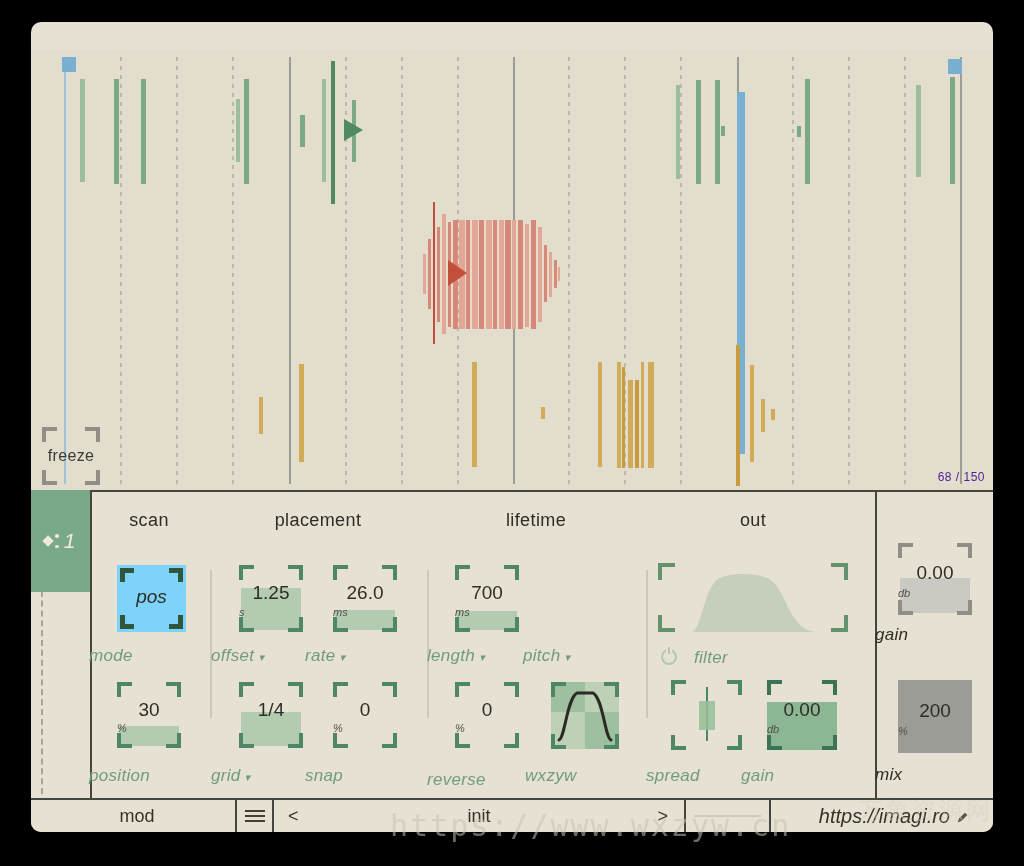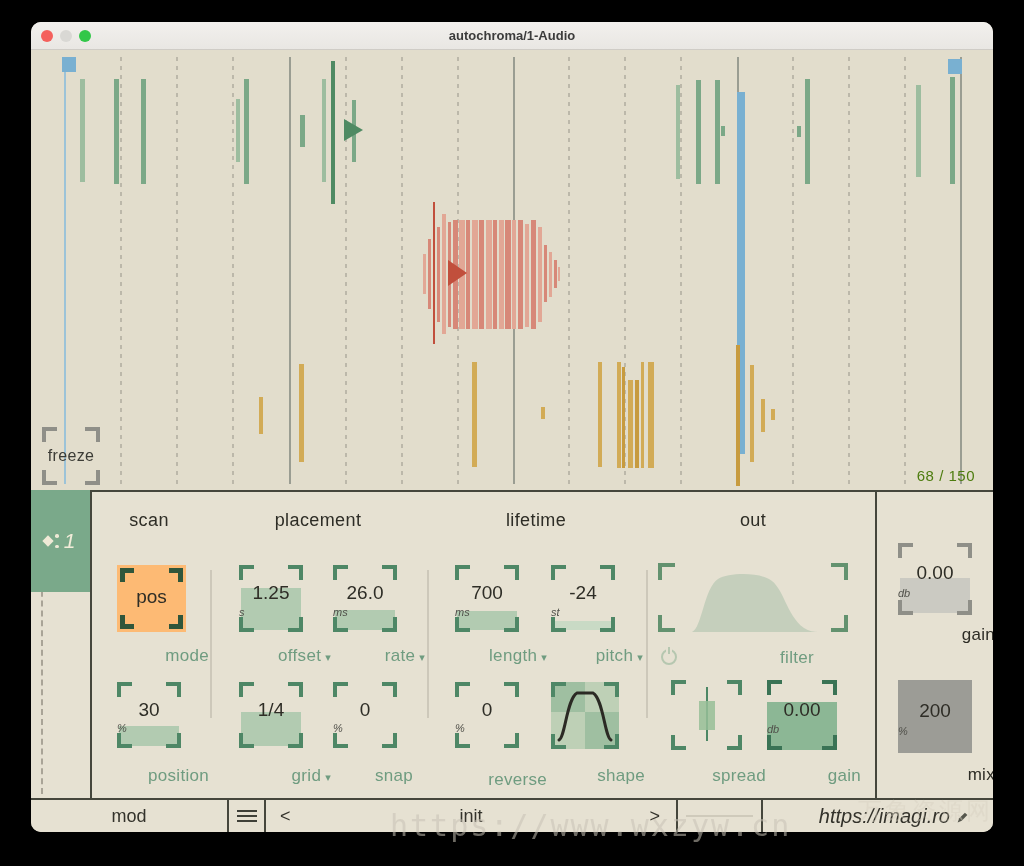--- a/index.html
+++ b/index.html
@@ -21,21 +21,21 @@
   .viz{position:absolute;top:28px;left:0;width:962px;height:440px;background:#e2ddcc;overflow:hidden;}
   .gl{position:absolute;width:2px;}
   .gl.dash{background:repeating-linear-gradient(to bottom,#bcb8aa 0 4px,rgba(0,0,0,0) 4px 9px);}
   .gl.solid{width:2px;background:#9a9d92;}
   .vb{position:absolute;}
   .vt{position:absolute;width:0;height:0;}
   .mk{position:absolute;width:14px;height:15px;}
   .freeze{position:absolute;left:11px;top:377px;width:58px;height:58px;
           display:flex;align-items:center;justify-content:center;
           font-size:16px;color:#3c3c36;letter-spacing:0.3px;}
-  .counter{position:absolute;right:18px;bottom:6px;font-size:15px;color:#4d7c0f;letter-spacing:0.5px;}
+  .counter{position:absolute;right:8px;bottom:6px;font-size:12px;color:#4c1d95;letter-spacing:0.5px;}
   
   .brk{position:absolute;inset:0;--bc:#4e8766;--bw:4px;--bl:15px;background:
     linear-gradient(var(--bc),var(--bc)) 0 0/var(--bl) var(--bw),
     linear-gradient(var(--bc),var(--bc)) 0 0/var(--bw) var(--bl),
     linear-gradient(var(--bc),var(--bc)) 100% 0/var(--bl) var(--bw),
     linear-gradient(var(--bc),var(--bc)) 100% 0/var(--bw) var(--bl),
     linear-gradient(var(--bc),var(--bc)) 0 100%/var(--bl) var(--bw),
     linear-gradient(var(--bc),var(--bc)) 0 100%/var(--bw) var(--bl),
     linear-gradient(var(--bc),var(--bc)) 100% 100%/var(--bl) var(--bw),
     linear-gradient(var(--bc),var(--bc)) 100% 100%/var(--bw) var(--bl);
@@ -59,44 +59,44 @@
   .rborder{position:absolute;left:844px;top:468px;width:2px;height:308px;background:#45463c;}
   .sep{position:absolute;width:1.5px;background:#cdc8ba;top:548px;height:148px;}
   .hdr{position:absolute;top:488px;width:120px;text-align:center;font-size:18px;
        color:#2e2d26;letter-spacing:0.4px;}
   .ctrl{position:absolute;box-sizing:border-box;}
   .ctrl .fill{position:absolute;left:2px;right:2px;bottom:2px;background:#b2cbb1;}
   .ctrl .val{position:absolute;left:0;right:0;top:45%;transform:translateY(-58%);
              text-align:center;font-size:19px;color:#2e2d26;}
   .ctrl .unit{position:absolute;left:0;right:0;top:70%;transform:translateY(-50%);
               text-align:left;font-size:11px;font-style:italic;color:#50504a;}
-  #c-mode{background:#fdba74;}
+  #c-mode{background:#7dd3fc;font-style:italic;}
   #c-pitch .fill{background:#c9dac5;}
   #c-gain-master .fill{background:#cbcac2;}
   #c-gain-out{background:transparent;}
   #c-gain-out .fill{background:#8cb795;left:0;right:0;bottom:0;}
   #c-gain-out .brk{--bc:#3a7355;}
   #c-mix{background:#9c9c96;}
   .lbl{position:absolute;height:20px;width:120px;display:flex;align-items:center;
-       justify-content:flex-end;gap:4px;color:#6f9c80;font-size:17px;letter-spacing:0.3px;}
+       justify-content:flex-start;gap:4px;color:#6f9c80;font-size:17px;letter-spacing:0.3px;font-style:italic;}
   .lbl.darklbl{color:#2e2d26;}
   .dd{font-size:11px;margin-top:3px;}
   .power{position:absolute;left:630px;top:627px;width:12px;height:12px;
          border:2px solid #b6c7b0;border-radius:50%;}
   .power i{position:absolute;left:50%;top:-4px;transform:translateX(-50%);width:2px;height:7px;
            background:#b6c7b0;box-shadow:0 0 0 2px #e6e1d2;}
   .spr-line{position:absolute;left:50%;top:7px;bottom:9px;width:2px;margin-left:-1px;background:#4c8765;}
   .spr-hand{position:absolute;left:50%;top:21px;width:16px;height:29px;margin-left:-8px;
             background:rgba(150,190,152,0.85);}
   
   .bbar{position:absolute;left:0;right:0;top:776px;height:32px;border-top:2px solid #45463c;
         display:flex;background:#e6e1d2;box-sizing:content-box;}
   .cell{border-right:2px solid #45463c;display:flex;align-items:center;justify-content:center;
         font-size:18px;color:#33322b;box-sizing:border-box;}
-  .cell.mod{width:198px;}
+  .cell.mod{width:198px;margin-left:8px;}
   .cell.burger{width:37px;flex-direction:column;gap:3px;}
   .cell.burger i{width:20px;height:2px;background:#3f4038;}
   .cell.presets{width:412px;position:relative;}
   .cell.presets .prev{position:absolute;left:14px;}
   .cell.presets .next{position:absolute;right:16px;}
   .cell.blank{width:85px;position:relative;}
   .cell.blank .line{position:absolute;left:8px;right:8px;top:15px;height:1.5px;background:#cfcabb;}
   .cell.link{flex:1;border-right:none;justify-content:flex-end;padding-right:24px;
              font-style:italic;font-size:20px;gap:6px;}
   .pencil{width:13px;height:13px;margin-bottom:-2px;}
@@ -104,28 +104,20 @@
   .wm-cn{position:absolute;left:858px;top:795px;font-size:24px;letter-spacing:3px;
          color:rgba(214,208,192,0.45);white-space:nowrap;}
   .wm-url{position:absolute;left:390px;top:808px;font-size:30px;letter-spacing:2px;
           font-family:"DejaVu Sans Mono",monospace;color:rgba(198,193,181,0.55);white-space:nowrap;}
 </style>
 </head>
 <body>
 
 <div class="window">
 
-  <div class="titlebar">
-    <div class="lights">
-      <span class="light red"></span>
-      <span class="light gray"></span>
-      <span class="light green"></span>
-    </div>
-    <div class="wtitle">autochroma/1-Audio</div>
-  </div>
 
   <div class="viz">
       <div class="gl dash" style="left: 873px; top: 7px; height: 427px;"></div>
       <div class="gl dash" style="left: 817px; top: 7px; height: 427px;"></div>
       <div class="gl dash" style="left: 761px; top: 7px; height: 427px;"></div>
       <div class="gl dash" style="left: 649px; top: 7px; height: 427px;"></div>
       <div class="gl dash" style="left: 593px; top: 7px; height: 427px;"></div>
       <div class="gl dash" style="left: 537px; top: 7px; height: 427px;"></div>
       <div class="gl dash" style="left: 426px; top: 7px; height: 427px;"></div>
       <div class="gl dash" style="left: 370px; top: 7px; height: 427px;"></div>
@@ -244,26 +236,20 @@
     <div class="brk"></div>
     <div class="val">26.0</div>
     <div class="unit">ms</div>
   </div>
   <div class="ctrl" id="c-length" style="left:424px;top:543px;width:64px;height:67px">
     <div class="fill" style="height: 28%;"></div>
     <div class="brk"></div>
     <div class="val">700</div>
     <div class="unit">ms</div>
   </div>
-  <div class="ctrl" id="c-pitch" style="left:520px;top:543px;width:64px;height:67px">
-    <div class="fill" style="height: 14%;"></div>
-    <div class="brk"></div>
-    <div class="val">-24</div>
-    <div class="unit">st</div>
-  </div>
   <div class="ctrl" id="c-filter" style="left:627px;top:541px;width:190px;height:69px">
     <div class="brk filt"></div>
     <svg width="190" height="69" viewBox="0 0 190 69">
       <path d="M34,69 C44,65 46,25 60,16 C70,10 98,9 111,16 C126,24 128,52 146,65 C151,68 156,69 160,69 Z" fill="#c5cfbc"></path>
     </svg>
   </div>
   <div class="ctrl" id="c-gain-master" style="left:867px;top:521px;width:74px;height:72px">
     <div class="fill" style="height: 49%;"></div>
     <div class="brk gray"></div>
     <div class="val">0.00</div>
@@ -345,28 +331,28 @@
     <div class="unit">%</div>
   </div>
 
   <div class="lbl" style="left:58px;top:744px">
     <span>position</span>
     </div>
   <div class="lbl" style="left:180px;top:744px">
     <span>grid</span>
       <span class="dd">▾</span>
     </div>
-  <div class="lbl" style="left:262px;top:744px">
+  <div class="lbl" style="left:274px;top:744px">
     <span>snap</span>
     </div>
   <div class="lbl" style="left:396px;top:748px">
     <span>reverse</span>
     </div>
   <div class="lbl" style="left:494px;top:744px">
-    <span>shape</span>
+    <span>wxzyw</span>
     </div>
   <div class="lbl" style="left:615px;top:744px">
     <span>spread</span>
     </div>
   <div class="lbl" style="left:710px;top:744px">
     <span>gain</span>
     </div>
   <div class="lbl darklbl" style="left:844px;top:743px">
     <span>mix</span>
     </div>

